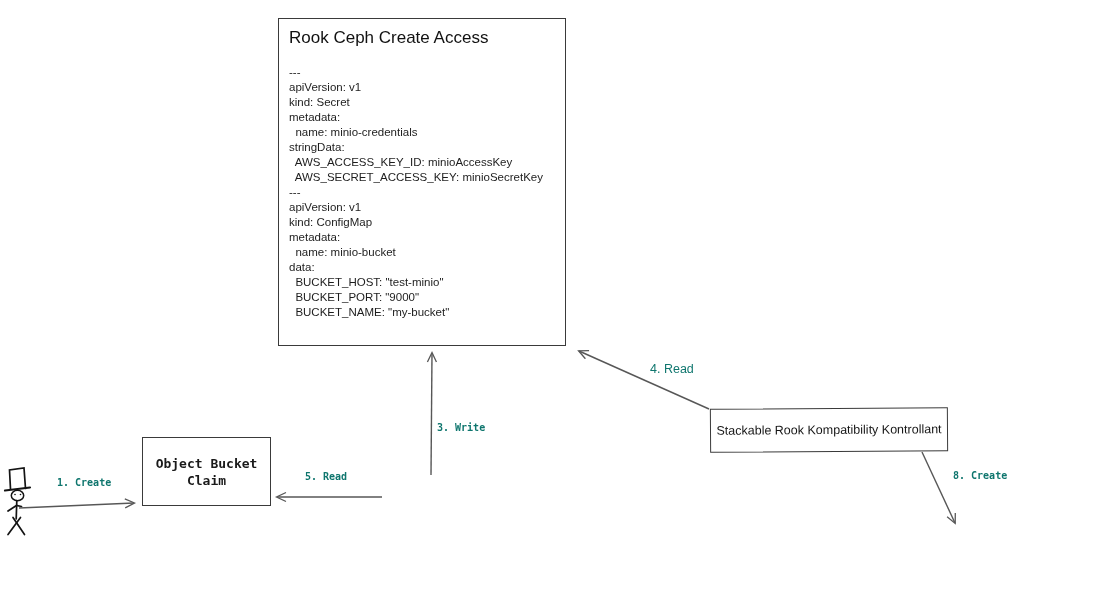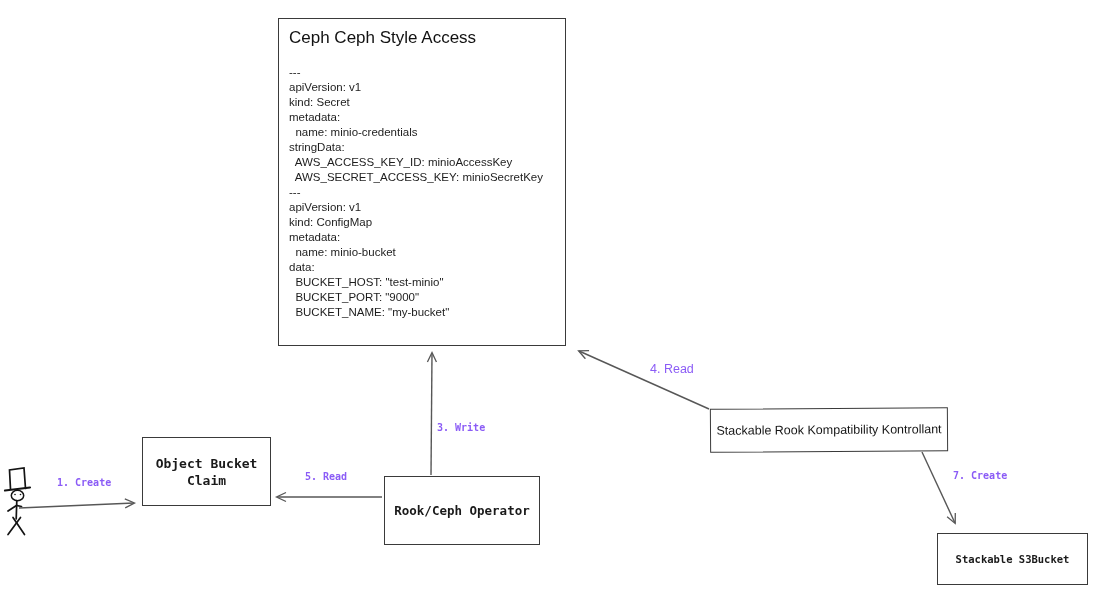--- a/index.html
+++ b/index.html
@@ -22,21 +22,21 @@
   .center{display:flex;align-items:center;justify-content:center;text-align:center;}
   .obc-box{left:142px;top:437px;width:129px;height:69px;}
   .obc-box span{font-family:"DejaVu Sans Mono", monospace;font-weight:700;font-size:13px;line-height:17px;white-space:pre-line;}
   .op-box{left:384px;top:476px;width:156px;height:69px;}
   .op-box span{font-family:"DejaVu Sans Mono", monospace;font-weight:600;font-size:12.5px;}
   .kon-box{left:710px;top:408px;width:238px;height:44px;transform:rotate(-0.4deg);}
   .kon-box span{font-size:12.5px;color:#161616;}
   .s3-box{left:937px;top:533px;width:151px;height:52px;}
   .s3-box span{font-family:"DejaVu Sans Mono", monospace;font-weight:600;font-size:10.5px;}
   
-  .edge-label{position:absolute;white-space:nowrap;color:#8b5cf6;}
+  .edge-label{position:absolute;white-space:nowrap;color:#0f766e;}
   .lab-mono{font-family:"DejaVu Sans Mono", monospace;font-weight:600;font-size:10px;}
   .lab-sans{font-family:"Liberation Sans", sans-serif;font-size:12.5px;}
   .lab1{left:57px;top:477px;}
   .lab2{left:305px;top:471px;}
   .lab3{left:437px;top:422px;}
   .lab4{left:650px;top:362px;}
   .lab5{left:953px;top:470px;}
   .wires{position:absolute;left:0;top:0;width:1094px;height:591px;}
 </style>
 </head>
@@ -66,21 +66,21 @@
     <g stroke="#575757" stroke-width="1.4" fill="none">
       <path d="M19,508 L134,503" marker-end="url(#ah)"></path>
       <path d="M382,497 L277,497" marker-end="url(#ah)"></path>
       <path d="M431,475 L432,353" marker-end="url(#ah)"></path>
       <path d="M709,409 L579,351" marker-end="url(#ah)"></path>
       <path d="M922,452 L955,523" marker-end="url(#ah)"></path>
     </g>
   </svg>
 
   <div class="box yaml-box">
-    <div class="yaml-title">Ceph Ceph Style Access</div>
+    <div class="yaml-title">Rook Ceph Create Access</div>
     <pre class="yaml-body">---
 apiVersion: v1
 kind: Secret
 metadata:
   name: minio-credentials
 stringData:
   AWS_ACCESS_KEY_ID: minioAccessKey
   AWS_SECRET_ACCESS_KEY: minioSecretKey
 ---
 apiVersion: v1
@@ -91,31 +91,25 @@
   BUCKET_HOST: "test-minio"
   BUCKET_PORT: "9000"
   BUCKET_NAME: "my-bucket"</pre>
   </div>
 
   <div class="box center obc-box">
     <span>Object Bucket
 Claim</span>
   </div>
 
-  <div class="box center op-box">
-    <span>Rook/Ceph Operator</span>
-  </div>
 
   <div class="box center kon-box">
     <span>Stackable Rook Kompatibility Kontrollant</span>
   </div>
 
-  <div class="box center s3-box">
-    <span>Stackable S3Bucket</span>
-  </div>
 
   <div class="edge-label lab-mono lab1">1. Create</div>
   <div class="edge-label lab-mono lab2">5. Read</div>
   <div class="edge-label lab-mono lab3">3. Write</div>
   <div class="edge-label lab-sans lab4">4. Read</div>
-  <div class="edge-label lab-mono lab5">7. Create</div>
+  <div class="edge-label lab-mono lab5">8. Create</div>
 
 </div>
 
 </body></html>

